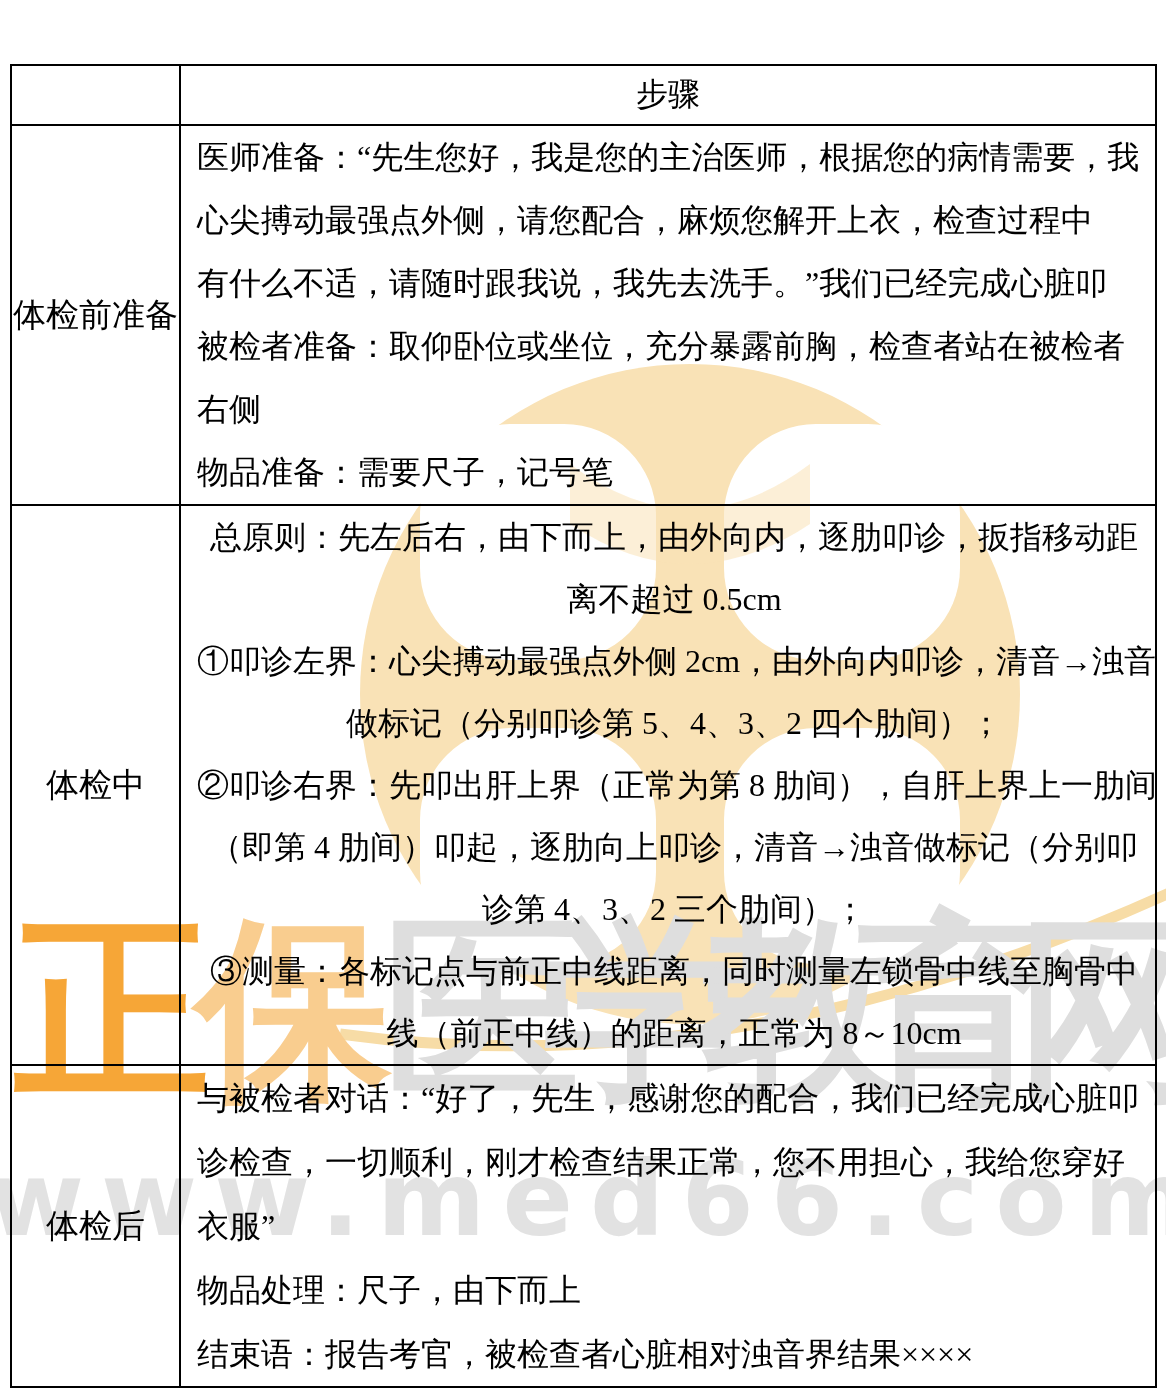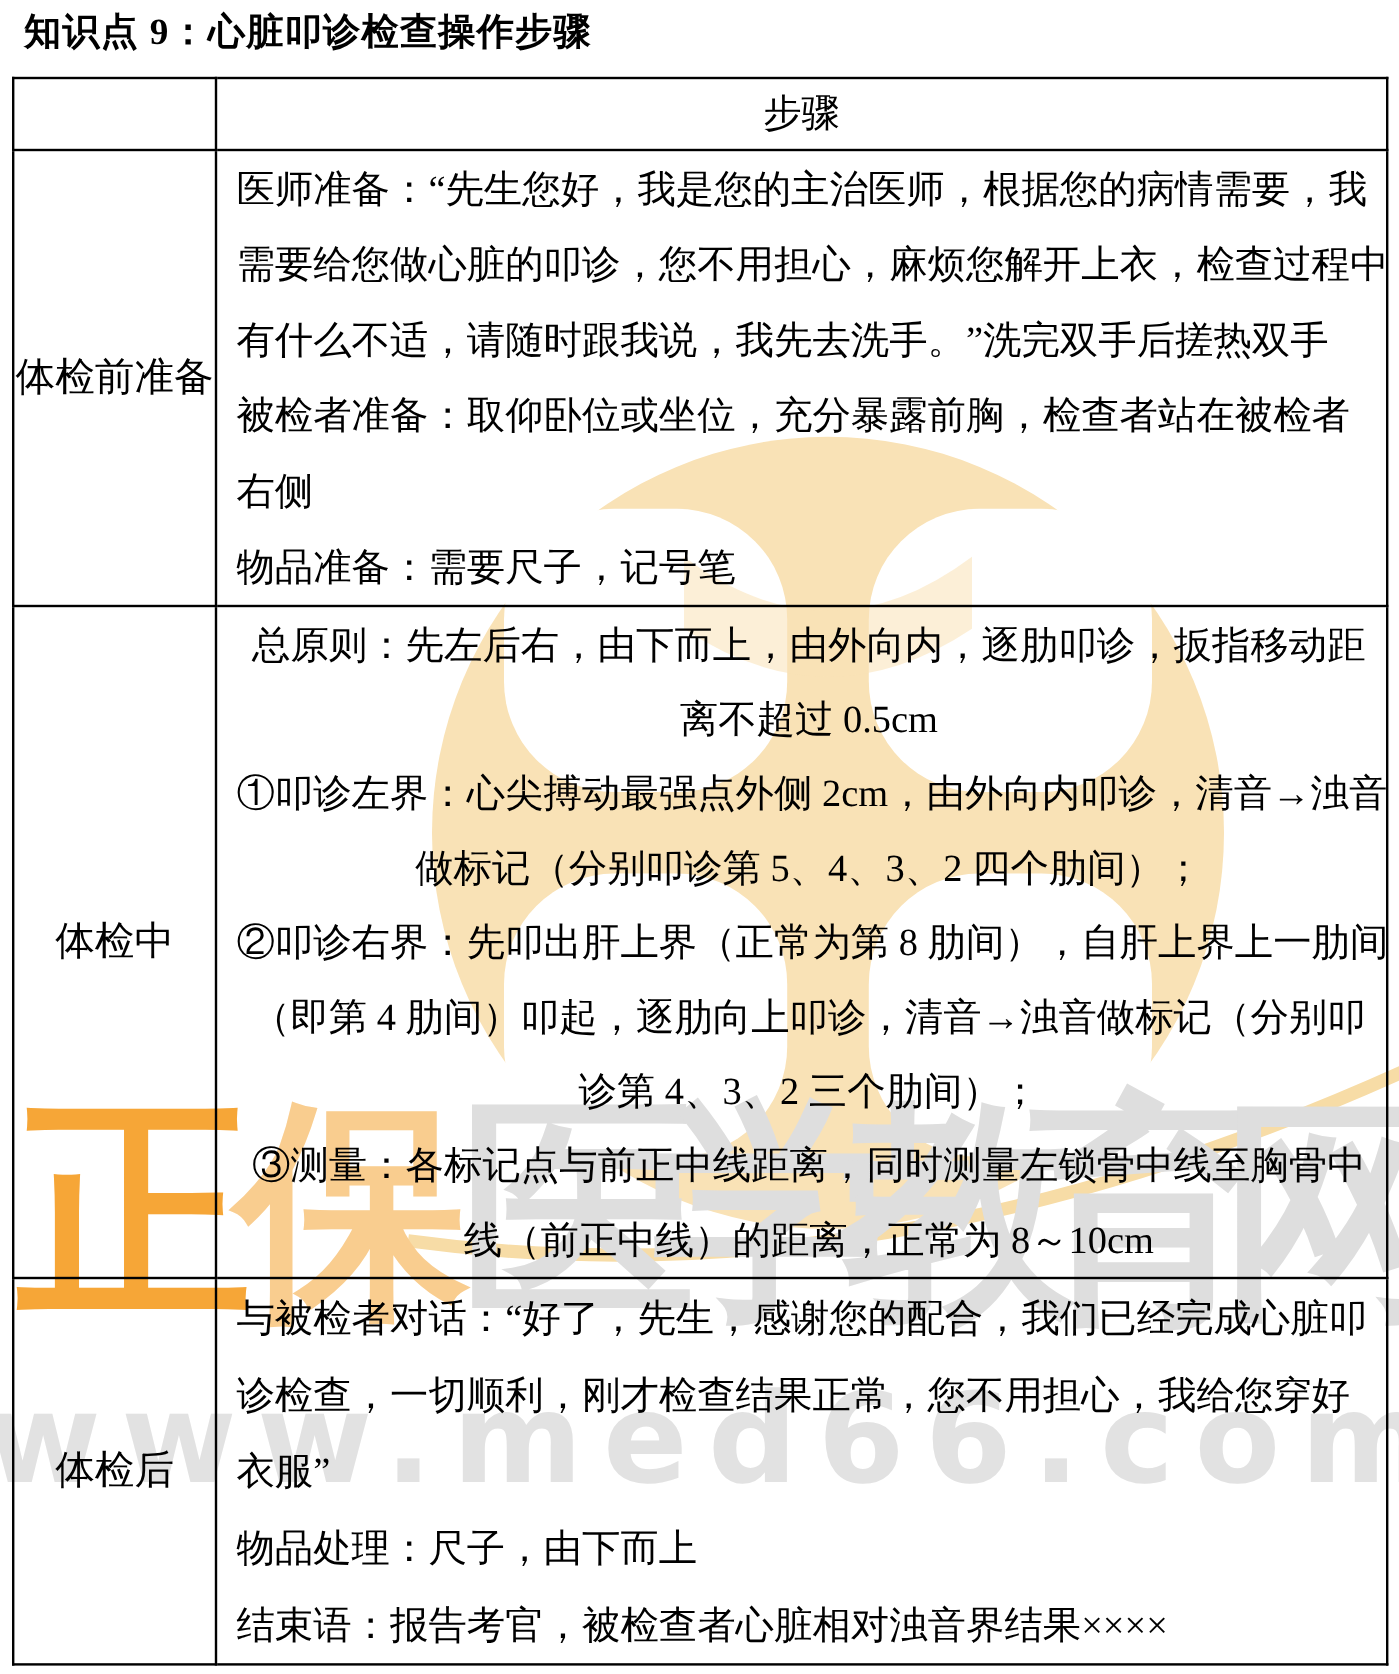--- a/index.html
+++ b/index.html
@@ -63,36 +63,35 @@
   </svg>
 
   <div class="wm-brand">
     <span class="zh-zheng">正</span><span class="zh-bao">保</span><span class="zh-gray">医学教育网</span>
   </div>
 
   <div class="wm-url">www.med66.com</div>
 </div>
 
 <div class="content">
-  <h1 class="title">知识点 9：心脏叩诊检查操作步骤</h1>
 
   <table class="steps">
     <tbody>
         <tr class="head">
       <td class="c-label"></td>
       <td class="c-head">步骤</td>
     </tr>
 
     <tr class="r0">
       <td class="c-label">体检前准备</td>
       <td class="c-body">
         <div class="cellpad">
           <div class="ln">医师准备：“先生您好，我是您的主治医师，根据您的病情需要，我</div>
-          <div class="ln">需要给您做心脏的叩诊，您不用担心，麻烦您解开上衣，检查过程中</div>
-          <div class="ln">有什么不适，请随时跟我说，我先去洗手。”洗完双手后搓热双手</div>
+          <div class="ln">心尖搏动最强点外侧，请您配合，麻烦您解开上衣，检查过程中</div>
+          <div class="ln">有什么不适，请随时跟我说，我先去洗手。”我们已经完成心脏叩</div>
           <div class="ln">被检者准备：取仰卧位或坐位，充分暴露前胸，检查者站在被检者</div>
           <div class="ln">右侧</div>
           <div class="ln">物品准备：需要尺子，记号笔</div>
         </div>
       </td>
     </tr>
 
     <tr class="r1">
       <td class="c-label">体检中</td>
       <td class="c-body">

